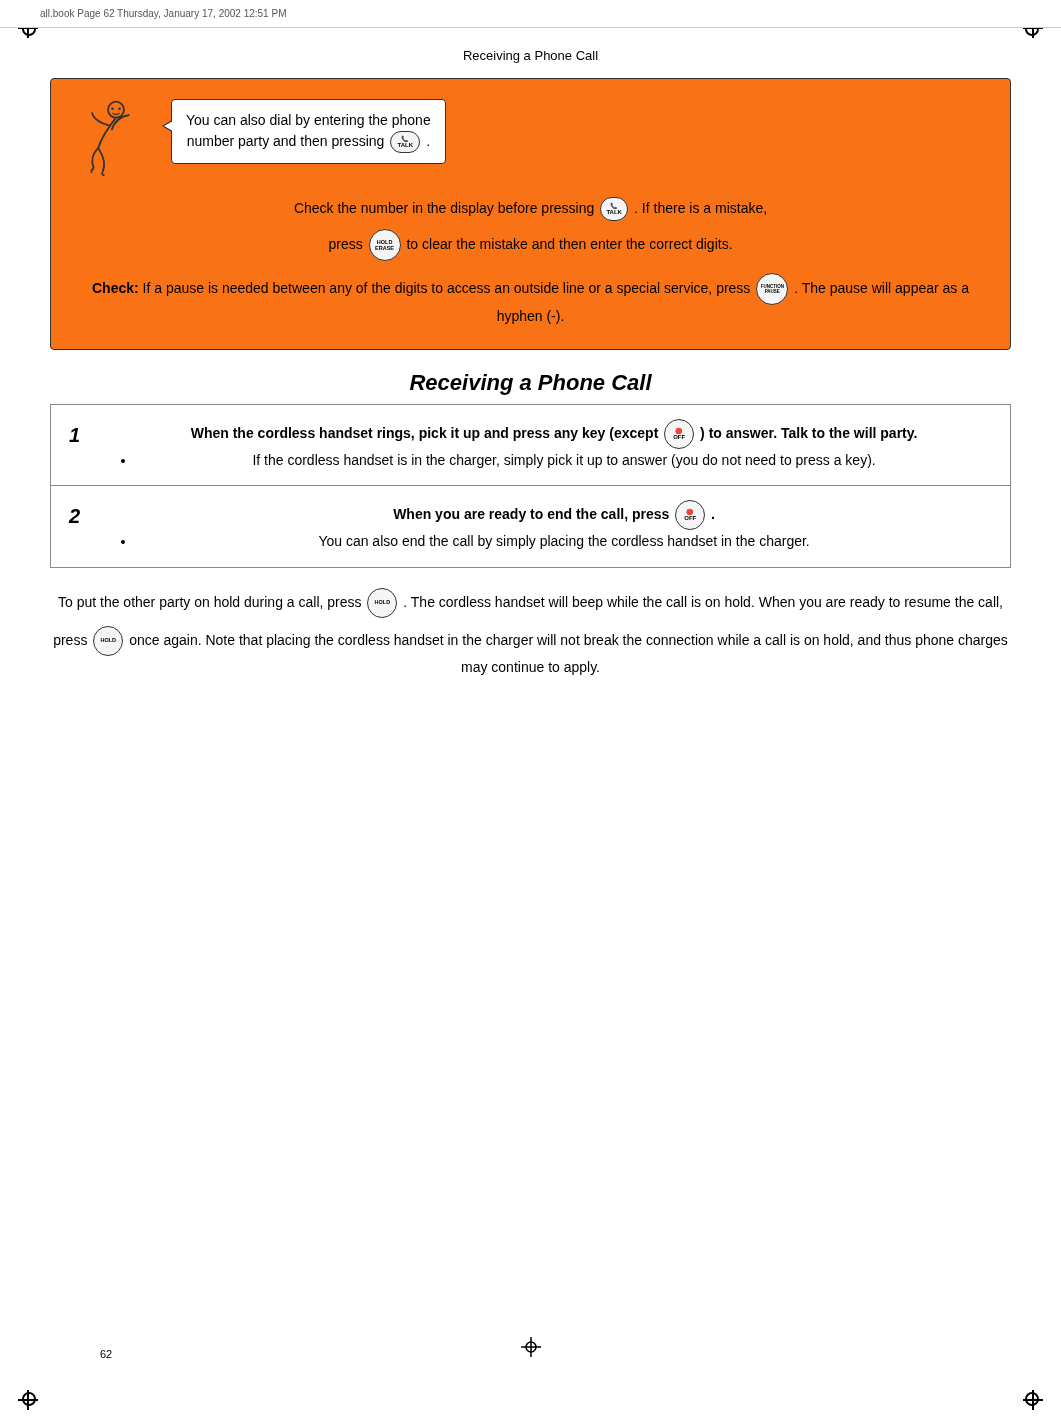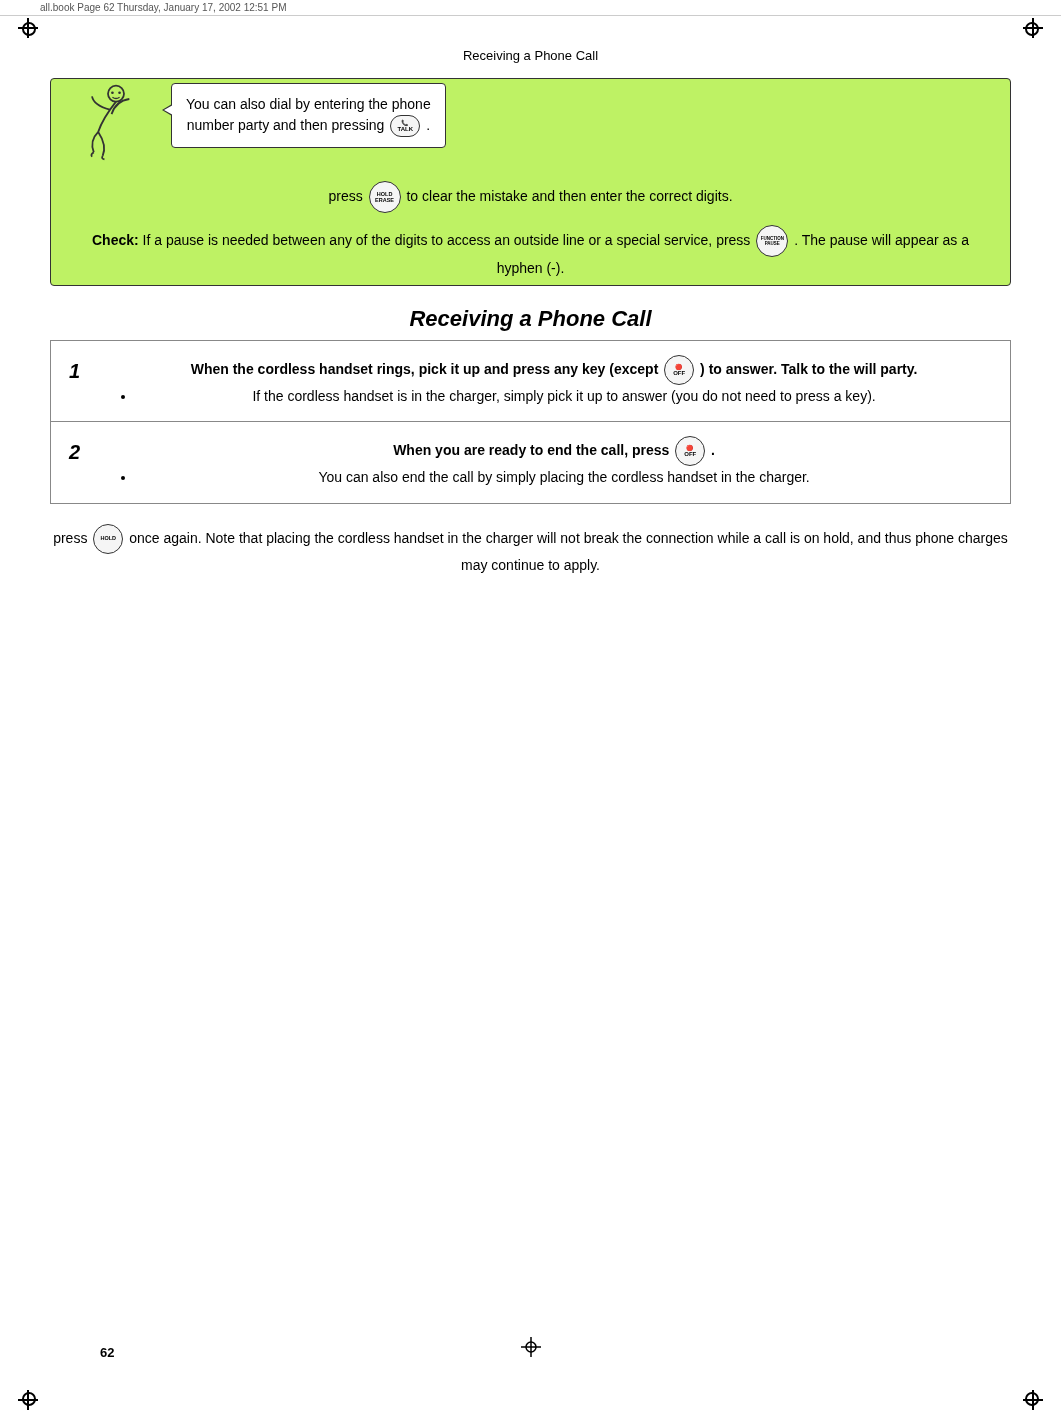--- a/index.html
+++ b/index.html
@@ -44,21 +44,21 @@
     .corner-circle.tr { top: 22px; right: 22px; }
     .corner-circle.bl { bottom: 22px; left: 22px; }
     .corner-circle.br { bottom: 22px; right: 22px; }
 
     
     .header-bar {
       position: absolute;
       top: 0;
       left: 0;
       right: 0;
-      height: 16px;
+      height: 28px;
       background: #fff;
       border-bottom: 1px solid #ccc;
       display: flex;
       align-items: center;
       padding: 0 40px;
       font-size: 10px;
       color: #555;
     }
 
     
@@ -76,24 +76,24 @@
       font-size: 13px;
       color: #000;
       padding: 20px 0 15px 0;
       border-bottom: none;
     }
 
     
     .info-box {
       border: 1.5px solid #333;
       border-radius: 4px;
-      padding: 4px 25px;
+      padding: 20px 25px;
       margin-bottom: 17px;
       position: relative;
-      background: #bef264;
+      background: #f97316;
     }
 
     .info-box-inner {
       display: flex;
       align-items: flex-start;
       gap: 15px;
     }
 
     
     .character-illustration {
@@ -236,22 +236,22 @@
       font-size: 14px;
       line-height: 1.7;
       margin-bottom: 8px;
     }
 
     
     .page-number {
       position: absolute;
       bottom: 18px;
       left: 50px;
-      font-size: 13px;
-      font-weight: bold;
+      font-size: 11px;
+      font-weight: normal;
     }
 
     
     .bottom-center-mark {
       position: absolute;
       bottom: 18px;
       left: 50%;
       transform: translateX(-50%);
     }
 
@@ -315,20 +315,29 @@
         
         <span class="btn-icon oval" style="font-size:7px; display:inline-flex; flex-direction:column; align-items:center; justify-content:center;">
           <span style="font-size:6px; font-weight:bold; line-height:1;">📞</span>
           <span style="font-size:6px; font-weight:bold; line-height:1;">TALK</span>
         </span>
         <span>.</span>
       </div>
     </div>
 
     <div class="info-box-text">
+      <p style="margin-bottom:8px;">
+        <span>Check the number in the display before pressing</span>
+        
+        <span class="btn-icon oval" style="display:inline-flex; flex-direction:column; align-items:center; justify-content:center; width:28px; height:24px;">
+          <span style="font-size:6px;">📞</span>
+          <span style="font-size:6px; font-weight:bold;">TALK</span>
+        </span>
+        <span>. If there is a mistake,</span>
+      </p>
       <p style="margin-bottom:12px;">
         <span>press</span>
         
         <span class="btn-icon" style="display:inline-flex; flex-direction:column; align-items:center; justify-content:center; width:32px; height:32px; border-radius:50%;">
           <span style="font-size:5.5px; font-weight:bold; line-height:1.1;">HOLD</span>
           <span style="font-size:5.5px; font-weight:bold; line-height:1.1;">ERASE</span>
         </span>
         <span>to clear the mistake and then enter the correct digits.</span>
       </p>
       <p>
@@ -382,20 +391,28 @@
           <ul class="step-bullet">
             <li>You can also end the call by simply placing the cordless handset in the charger.</li>
           </ul>
         </td>
       </tr>
     </tbody>
   </table>
 
 
   <p class="body-text">
+    <span>To put the other party on hold during a call, press</span>
+    
+    <span class="btn-icon" style="display:inline-flex; flex-direction:column; align-items:center; justify-content:center; width:30px; height:30px; border-radius:50%;">
+      <span style="font-size:5.5px; font-weight:bold;">HOLD</span>
+    </span>
+    <span>. The cordless handset will beep while the call is on hold. When you are ready to resume the call,</span>
+  </p>
+  <p class="body-text">
     <span>press</span>
     
     <span class="btn-icon" style="display:inline-flex; flex-direction:column; align-items:center; justify-content:center; width:30px; height:30px; border-radius:50%;">
       <span style="font-size:5.5px; font-weight:bold;">HOLD</span>
     </span>
     <span>once again. Note that placing the cordless handset in the charger will not break the connection while a call is on hold, and thus phone charges may continue to apply.</span>
   </p>
 
   <div class="page-number">62</div>
 

